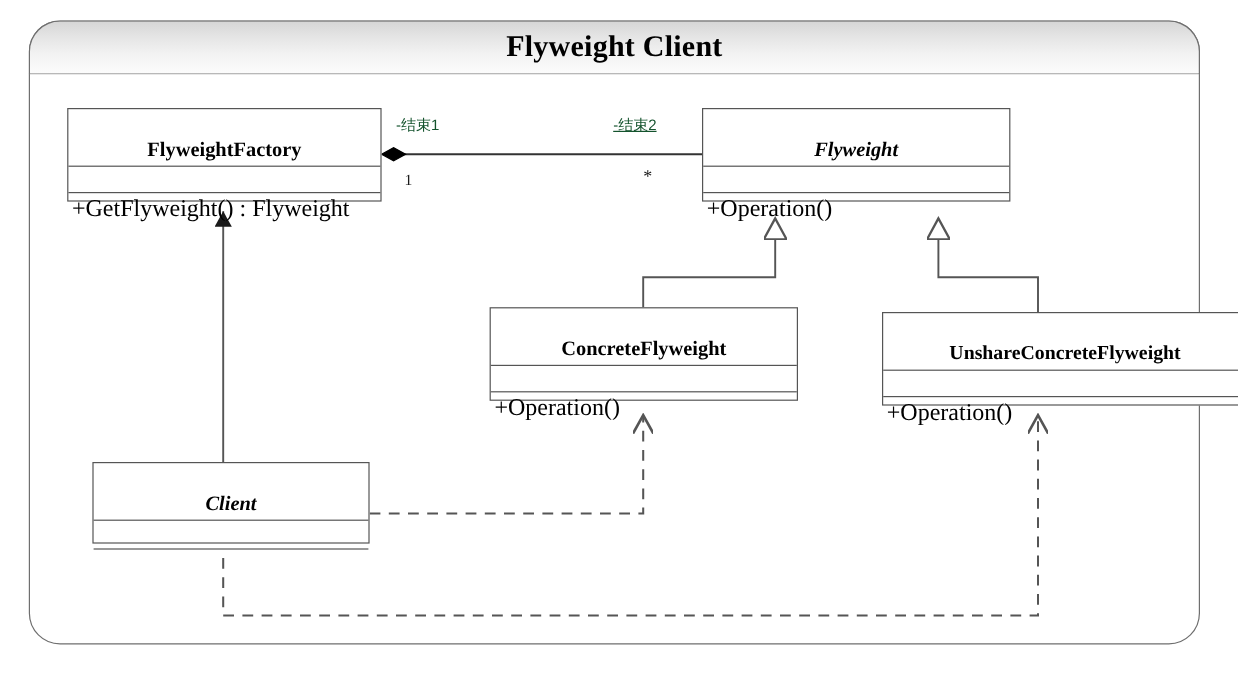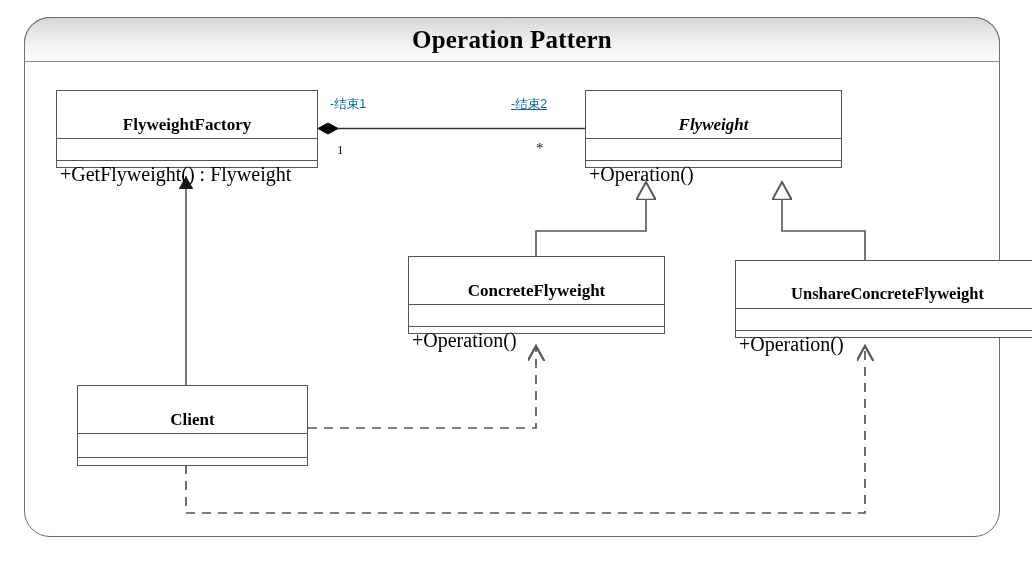--- a/index.html
+++ b/index.html
@@ -107,30 +107,30 @@
   .c-concrete { left: 408px; top: 256px; width: 257px; height: 78px; }
   .c-concrete .uml-name  { height: 28px; }
   .c-concrete .uml-attrs { height: 22px; }
   .c-concrete .uml-ops   { height: 26px; }
 
   .c-unshare { left: 735px; top: 260px; width: 305px; height: 78px; }
   .c-unshare .uml-name  { height: 28px; font-size: 16.5px; }
   .c-unshare .uml-attrs { height: 22px; }
   .c-unshare .uml-ops   { height: 26px; }
 
-  .c-client { left: 77px; top: 385px; width: 231px; height: 81px; }
+  .c-client { left: 77px; top: 385px; width: 231px; height: 68px; font-style: italic; }
   .c-client .uml-name  { height: 28px; }
   .c-client .uml-attrs { height: 24px; }
   .c-client .uml-ops   { height: 26px; }
 
   
   .edge-label {
     position: absolute;
     font-size: 12.5px;
-    color: #0369a1;
+    color: #14532d;
     font-family: "Liberation Sans", "DejaVu Sans", sans-serif;
     white-space: nowrap;
   }
   .mult-label {
     position: absolute;
     font-size: 13px;
     color: #1a1a1a;
     font-family: "Liberation Serif", "DejaVu Serif", serif;
     white-space: nowrap;
   }
@@ -148,21 +148,21 @@
     pointer-events: none;
   }
 </style>
 </head>
 <body>
 
 <div id="stage">
 
   <div class="frame"></div>
   <div class="frame-header"></div>
-  <div class="frame-title">Operation Pattern</div>
+  <div class="frame-title">Flyweight Client</div>
 
   <svg id="edges" viewBox="0 0 1032 563" xmlns="http://www.w3.org/2000/svg">
     <defs>
       <marker id="hollow-tri" viewBox="0 0 12 12" refX="11" refY="6" markerWidth="12" markerHeight="12" orient="auto-start-reverse">
         <path d="M 11 6 L 0 0 L 0 12 z" fill="#ffffff" stroke="#555555" stroke-width="1.2"></path>
       </marker>
       <marker id="solid-arrow" viewBox="0 0 10 10" refX="9" refY="5" markerWidth="9" markerHeight="9" orient="auto-start-reverse">
         <path d="M 0 0 L 9 5 L 0 10 z" fill="#1a1a1a"></path>
       </marker>
       <marker id="open-arrow" viewBox="0 0 10 10" refX="9" refY="5" markerWidth="10" markerHeight="10" orient="auto-start-reverse">

